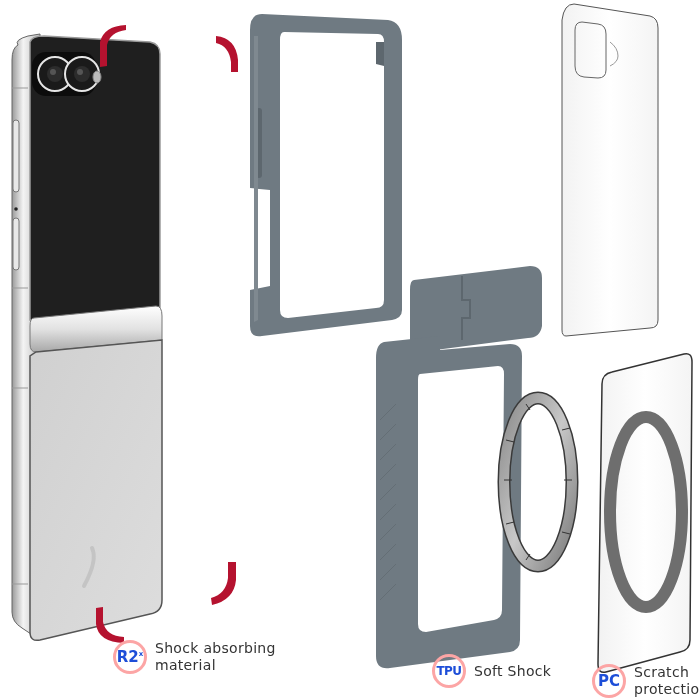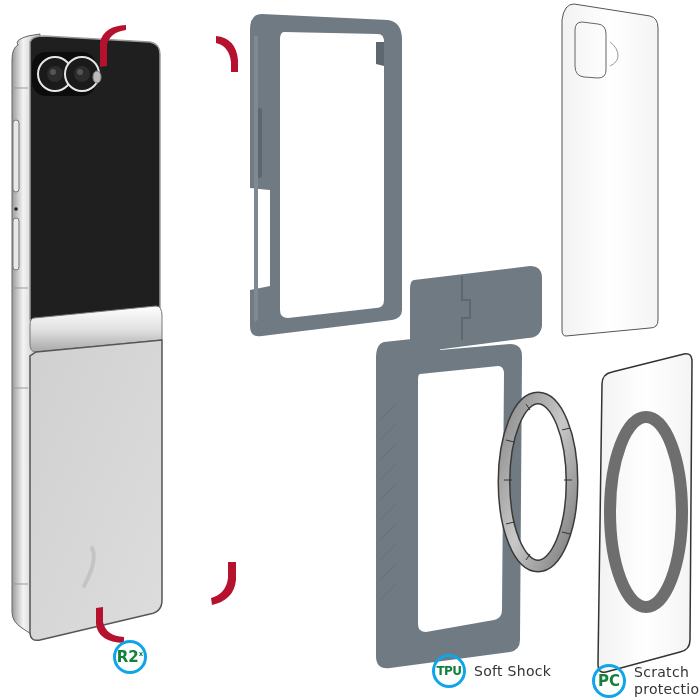--- a/index.html
+++ b/index.html
@@ -1,19 +1,19 @@
 <!DOCTYPE html>
 <html><head>
 <meta charset="utf-8">
 <style>
   html, body { margin:0; padding:0; background:#ffffff; }
   body { width:700px; height:700px; position:relative; overflow:hidden; font-family:"DejaVu Sans", sans-serif; }
   .layer { position:absolute; left:0; top:0; width:700px; height:700px; }
   .label-group { position:absolute; display:flex; align-items:center; gap:8px; }
-  .badge { width:34px; height:34px; border:3px solid #0ea5e9; border-radius:50%; box-sizing:border-box; display:flex; align-items:center; justify-content:center; font-weight:bold; color:#15803d; font-family:"DejaVu Sans", sans-serif; }
+  .badge { width:34px; height:34px; border:3px solid #fca5a5; border-radius:50%; box-sizing:border-box; display:flex; align-items:center; justify-content:center; font-weight:bold; color:#1d4ed8; font-family:"DejaVu Sans", sans-serif; }
   .badge.sm { font-size:12px; letter-spacing:-0.5px; }
   .badge.md { font-size:15px; }
   .badge sup { font-size:7px; margin-left:0px; position:relative; top:-3px; }
   .label-text { font-size:14px; color:#333; line-height:17px; letter-spacing:0.3px; }
 </style>
 </head>
 <body>
 
 <svg class="layer" viewBox="0 0 700 700" xmlns="http://www.w3.org/2000/svg">
   <defs>
@@ -134,20 +134,24 @@
     <path d="M612 372 L684 354 Q692 352 692 362 L690 640 Q690 650 680 652 L606 672 Q598 674 598 664 L602 384 Q602 374 612 372 Z" fill="url(#clearGrad)" stroke="#333" stroke-width="1.5"></path>
     <ellipse cx="646" cy="512" rx="36" ry="95" fill="none" stroke="#6e6e6e" stroke-width="12"></ellipse>
   </g>
 </svg>
 
 <div class="label-group" style="left:113px; top:640px;">
   <div class="badge md">
     <span>R2</span>
       <sup>x</sup>
   </div>
+  <div class="label-text">
+    <div>Shock absorbing</div>
+    <div>material</div>
+  </div>
 </div>
 
 <div class="label-group" style="left:432px; top:654px;justify-content:space-between;">
   <div class="badge sm">
     <span>TPU</span>
   </div>
   <div class="label-text">
     <div>Soft Shock</div>
   </div>
 </div>

